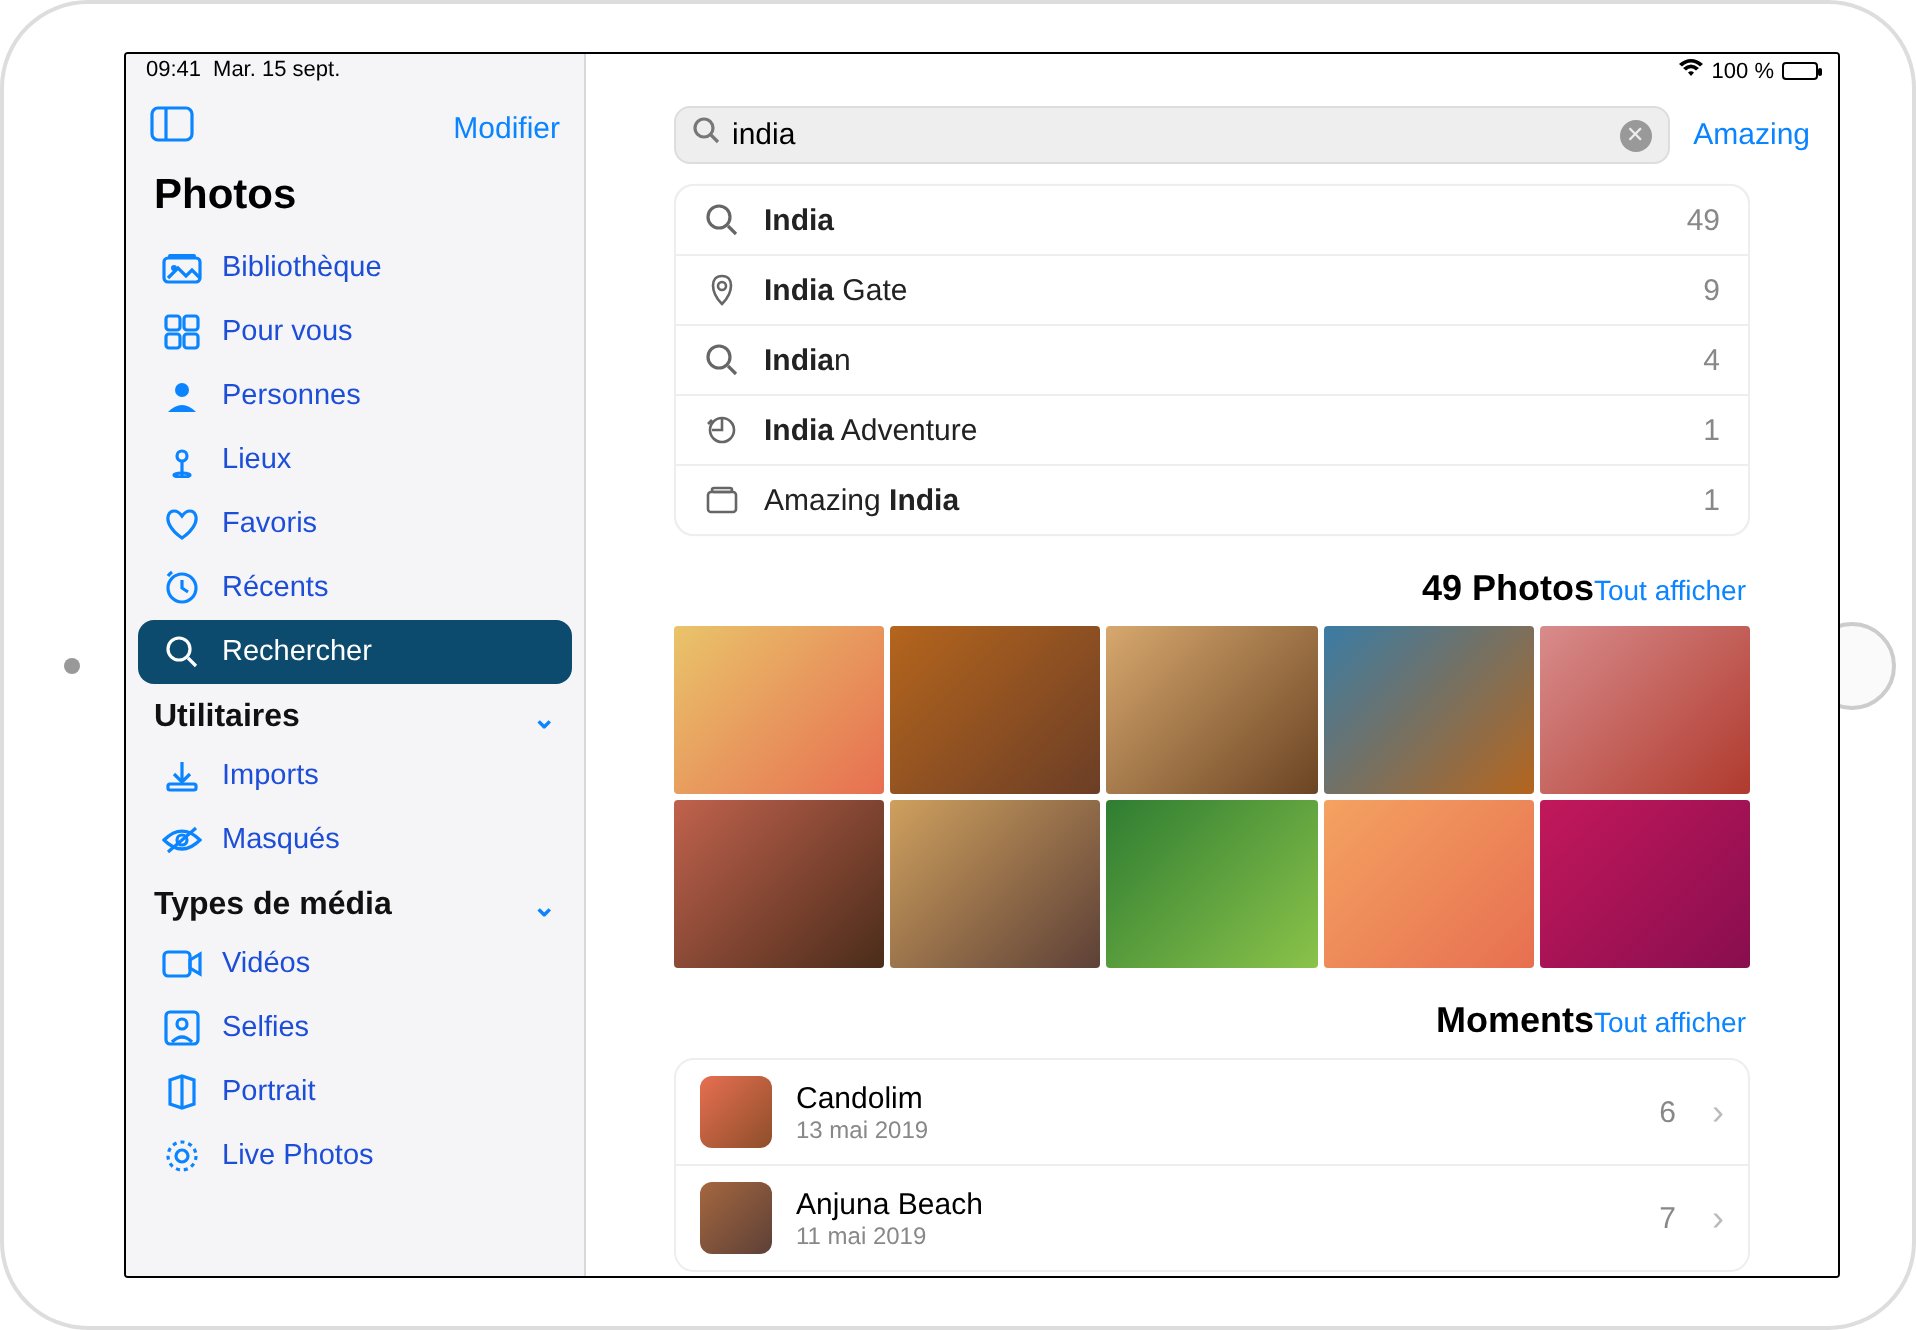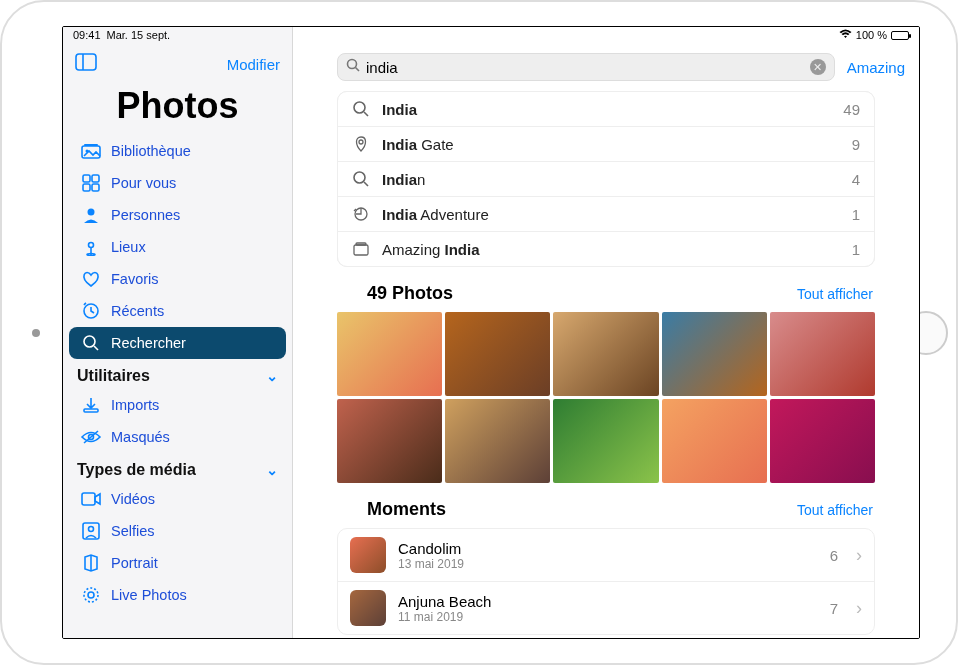--- a/index.html
+++ b/index.html
@@ -82,24 +82,23 @@
   }
   .sb-top {
     display:flex;
     justify-content: space-between;
     align-items: center;
     padding: 4px 12px 8px 12px;
   }
   .sb-toggle { color:#0a84ff; }
   .sb-modify { color:#0a84ff; font-size:15px; }
   .sb-title {
-    font-size: 36px;
+    font-size: 21px;
     font-weight: 700;
     padding: 2px 14px 8px 14px;
-    text-align: center;
   }
   .sb-item {
     display:flex;
     align-items:center;
     gap: 10px;
     padding: 6px 12px;
     margin: 0 6px;
     border-radius: 8px;
     font-size: 14.5px;
     color: #1d4ed8;
@@ -182,21 +181,21 @@
     border-bottom: 0.5px solid #eee;
     cursor:pointer;
   }
   .sugg:last-child { border-bottom:none; }
   .sugg-icon { width:18px; height:18px; display:flex; align-items:center; justify-content:center; color:#666;}
   .sugg-text { flex:1; font-size:15px; color:#222;}
   .sugg-text b { font-weight:600; }
   .sugg-count { color:#888; font-size:15px;}
   .sec-hdr {
     display:flex;
-    justify-content: space-between;
+    justify-content: flex-end;
     align-items: baseline;
     padding: 16px 2px 8px 2px;
     margin-left: 28px;
   }
   .sec-title { font-size:18px; font-weight:700; }
   .sec-link { color:#0a84ff; font-size:14px; cursor:pointer;}
   .grid {
     display:grid;
     grid-template-columns: repeat(5, 1fr);
     gap:3px;

